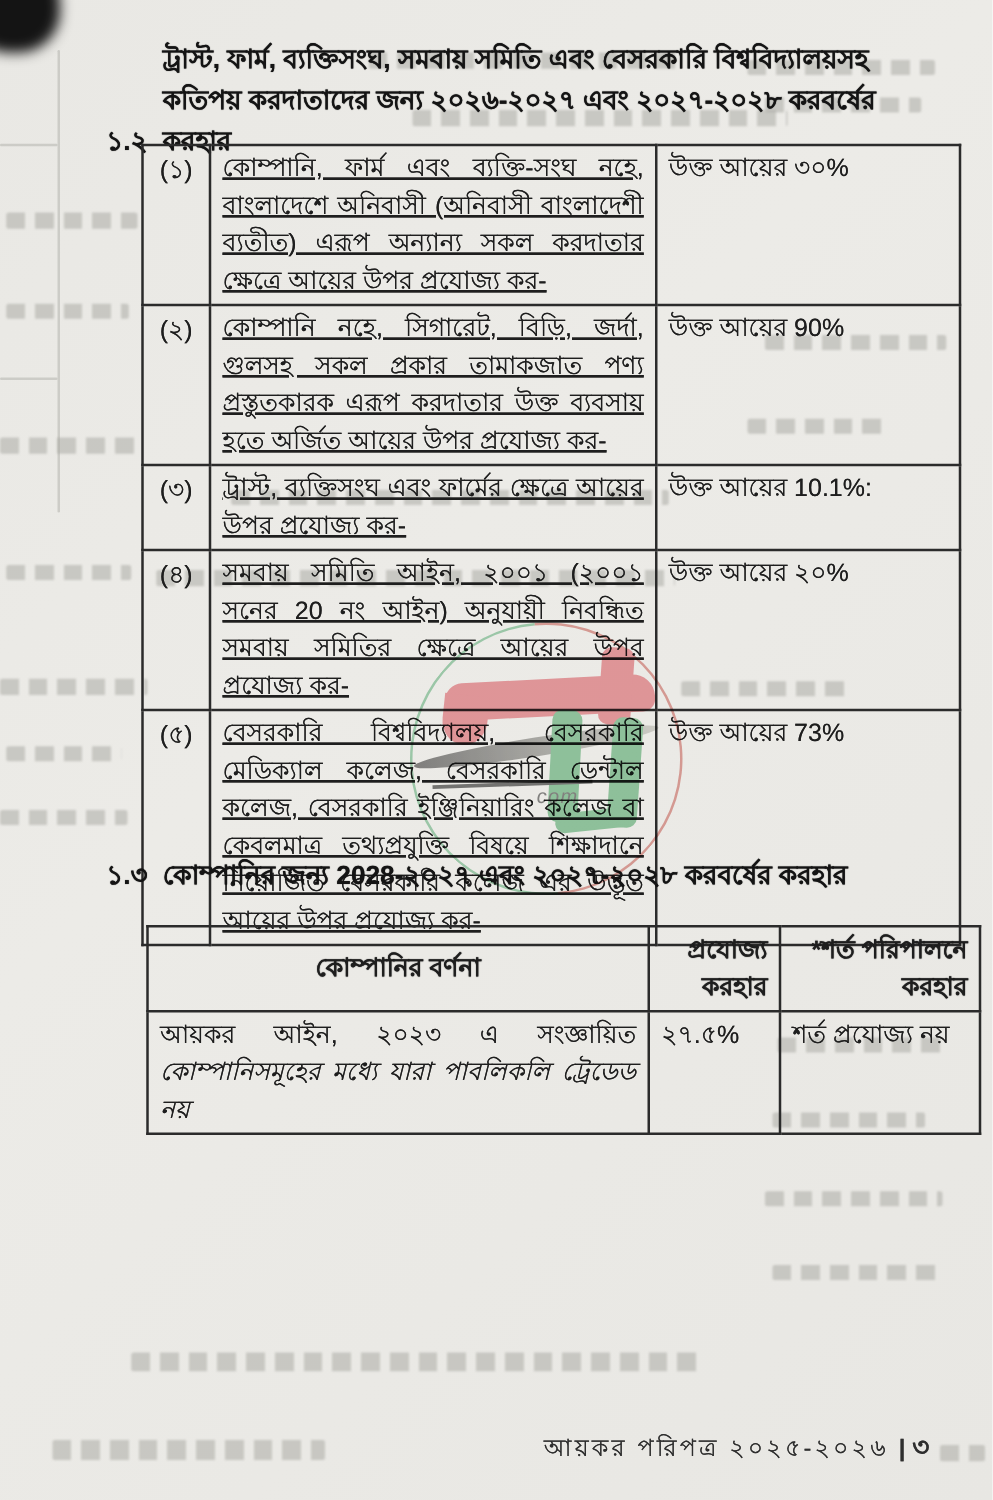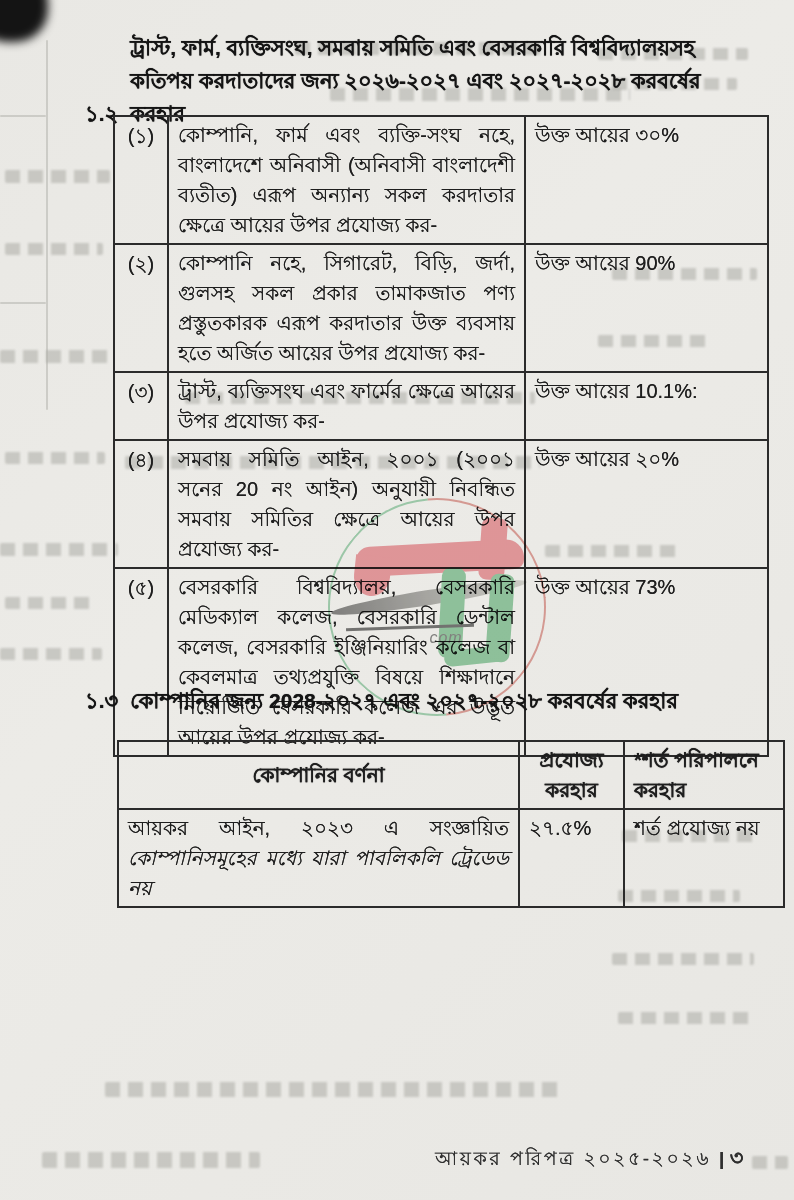--- a/index.html
+++ b/index.html
@@ -28,27 +28,27 @@
   .heading .num{flex:0 0 auto;}
   .heading .ttl{flex:1 1 auto;text-align:left;}
   table{border-collapse:collapse;table-layout:fixed;position:absolute;
     background:transparent;}
   td,th{border:2px solid #2b2b2b;vertical-align:top;
     font-size:20px;line-height:30px;font-weight:400;
     text-shadow:0 0 .5px rgba(25,25,25,.85);
     padding:3px 9px;color:#1e1e1e;}
   .t1{left:113px;top:115px;width:610px;}
   .t1 .c-sl{width:48px;text-align:center;padding:4px 2px;}
-  .t1 .c-desc{width:337px;text-align:justify;}
+  .t1 .c-desc{width:337px;text-align:justify;text-decoration:underline;}
   .t1 .c-rate{width:223px;text-align:left;}
   .t2{left:117px;top:740px;width:606px;}
   .t2 th{font-weight:700;text-shadow:0 0 .8px rgba(15,15,15,.9);}
   .t2 .h-desc{width:381px;text-align:center;vertical-align:middle;}
-  .t2 .h-rate1{width:85px;text-align:center;vertical-align:middle;}
-  .t2 .h-rate2{width:140px;text-align:left;vertical-align:middle;margin-left:34px;}
+  .t2 .h-rate1{width:85px;text-align:right;vertical-align:middle;}
+  .t2 .h-rate2{width:140px;text-align:right;vertical-align:middle;margin-left:34px;}
   .t2 .c-desc{text-align:justify;}
   .t2 .c-mid{vertical-align:middle;}
   .ital{font-style:italic;}
   .footer{
     position:absolute;top:1142px;right:48px;font-size:19px;color:#2e2e2e;
     letter-spacing:2.5px;text-shadow:0 0 .4px rgba(40,40,40,.8);
   }
   .footer .sep{padding:0 3px 0 8px;font-weight:700;}
   .footer .pg{font-weight:700;font-size:21px;}
   

